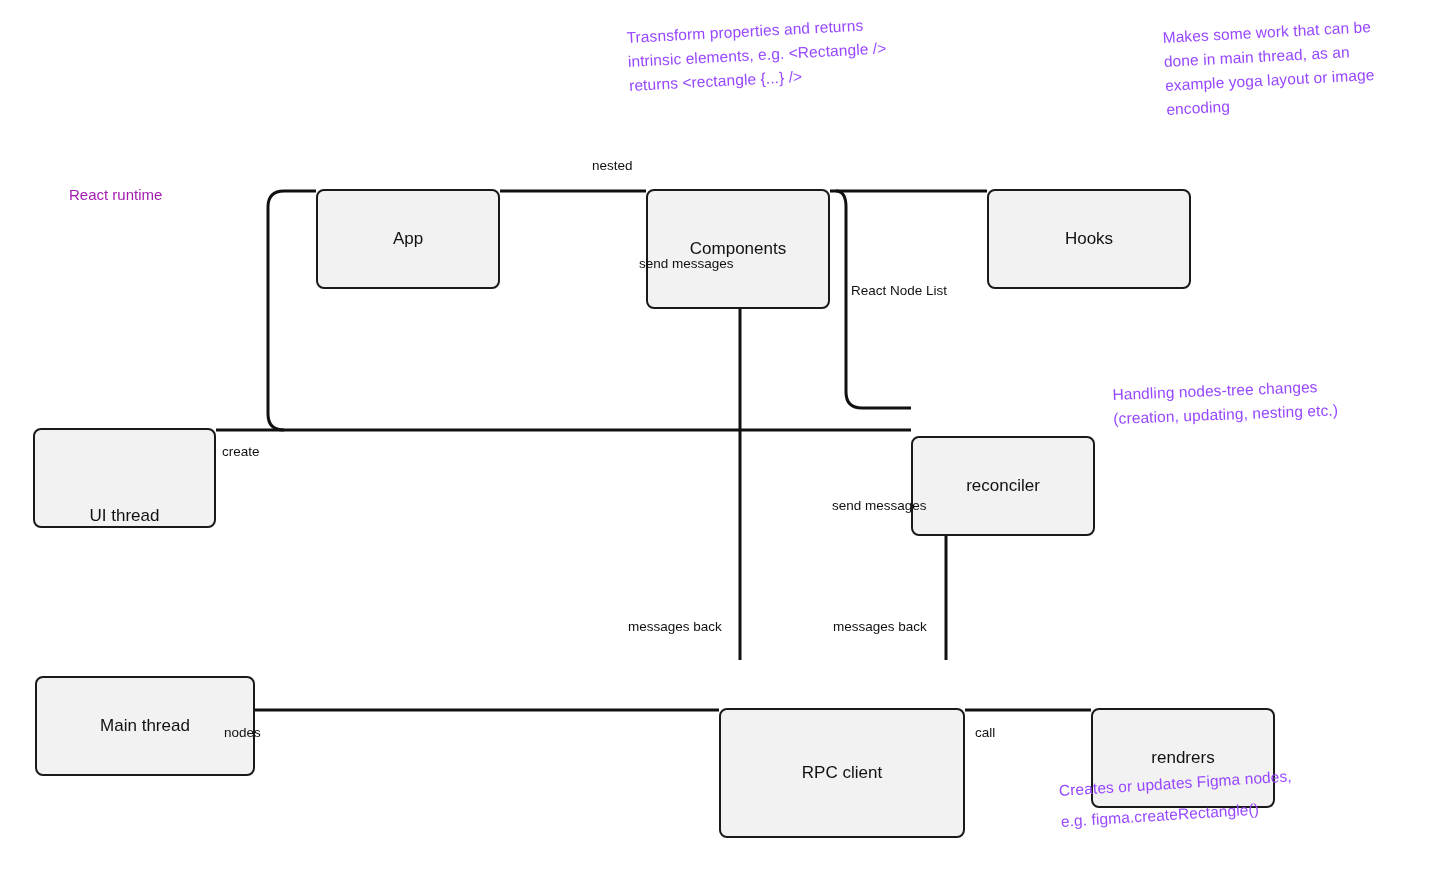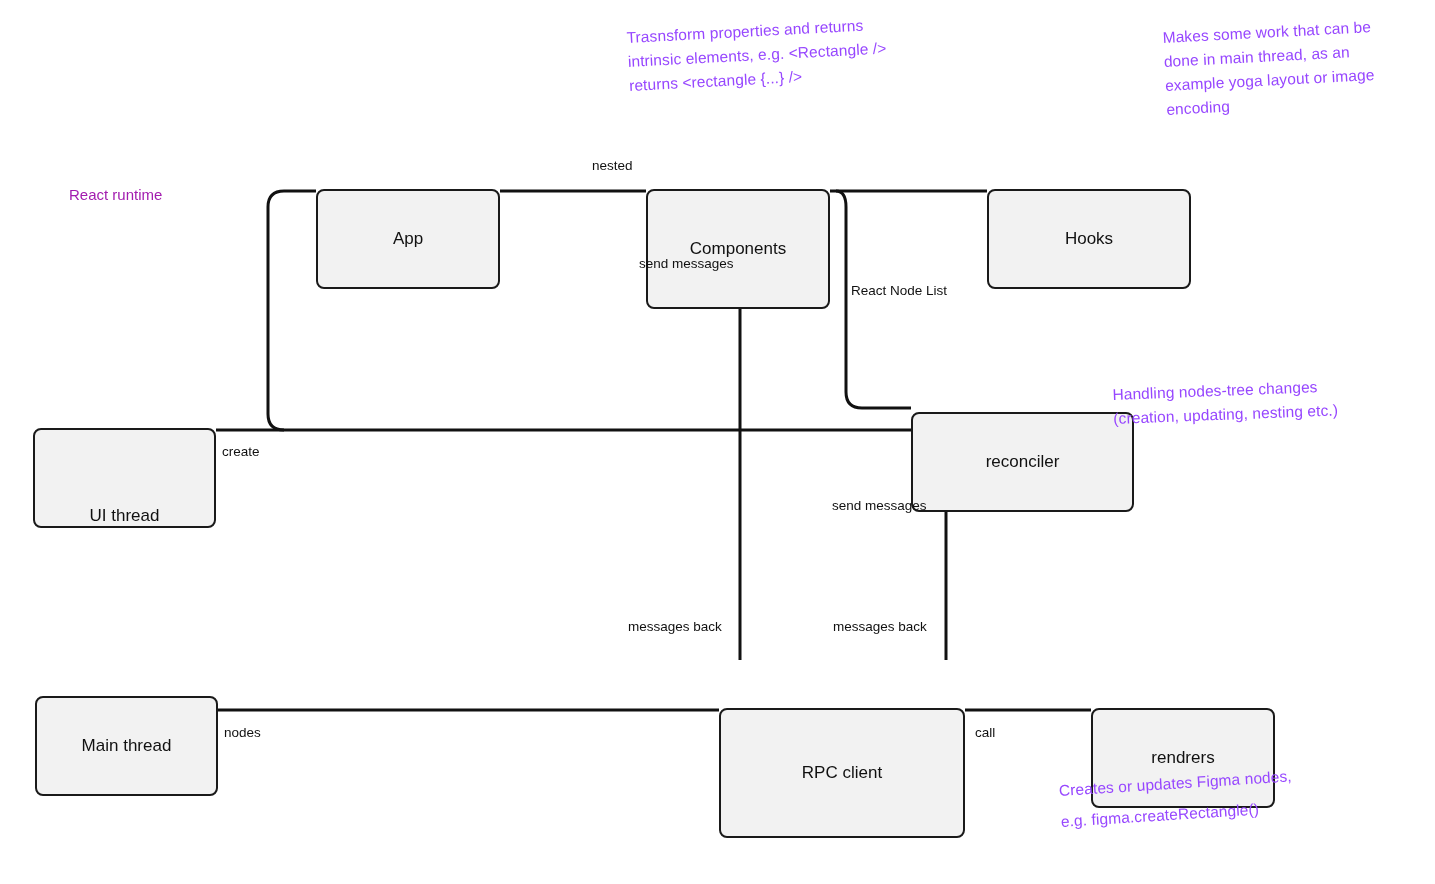--- a/index.html
+++ b/index.html
@@ -113,25 +113,25 @@
   </div>
 
   <div class="node" style="left:987px; top:141px; width:204px; height:100px;">
     <span>Hooks</span>
   </div>
 
   <div class="node" style="left:33px; top:380px; width:183px; height:100px;align-items:flex-end;">
     <span>UI thread</span>
   </div>
 
-  <div class="node" style="left:911px; top:364px; width:223px; height:100px;">
+  <div class="node" style="left:911px; top:388px; width:184px; height:100px;">
     <span>reconciler</span>
   </div>
 
-  <div class="node" style="left:35px; top:648px; width:183px; height:100px;">
+  <div class="node" style="left:35px; top:628px; width:220px; height:100px;">
     <span>Main thread</span>
   </div>
 
   <div class="node" style="left:719px; top:660px; width:246px; height:130px;">
     <span>RPC client</span>
   </div>
 
   <div class="node" style="left:1091px; top:660px; width:184px; height:100px;">
     <span>rendrers</span>
   </div>

